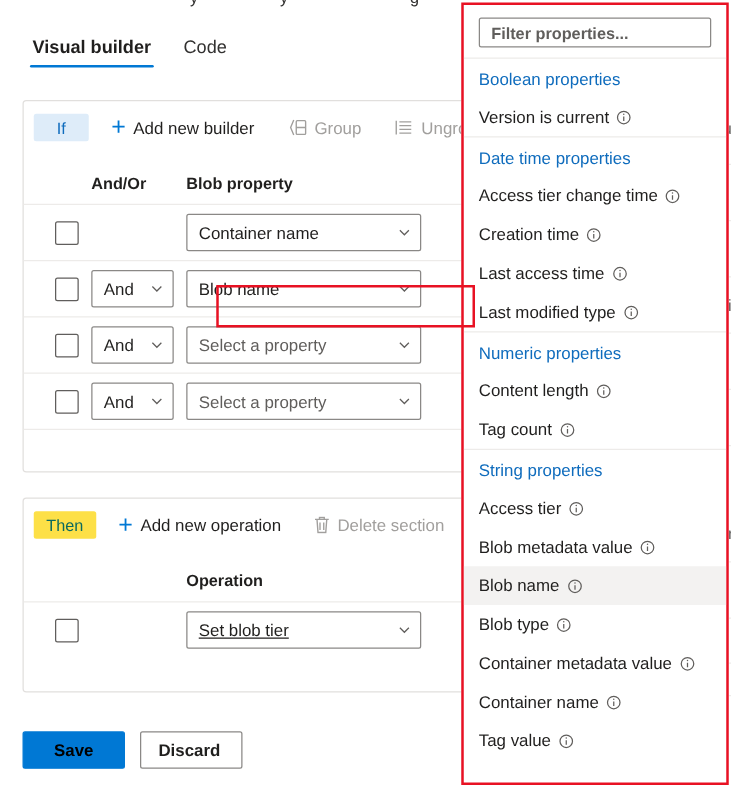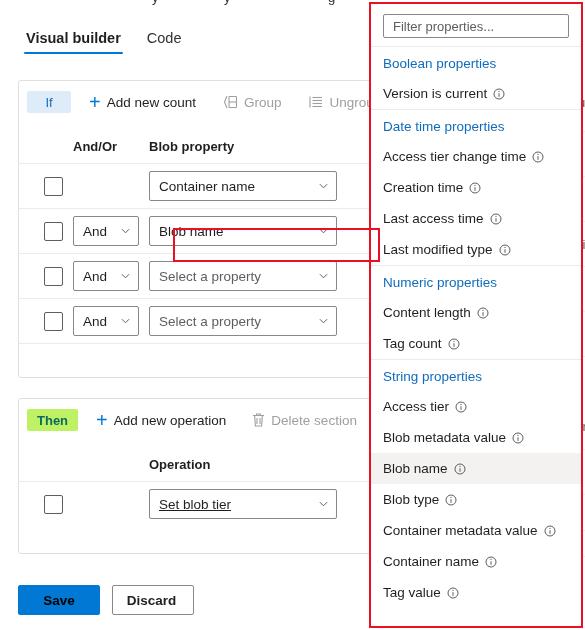--- a/index.html
+++ b/index.html
@@ -54,21 +54,21 @@
     display:flex; align-items:center;
     height:34px; padding-left:8px; gap:6px;
     margin-top:4px;
   }
   .pill {
     display:inline-flex; align-items:center; justify-content:center;
     height:22px; min-width:44px; padding:0 10px;
     font-size:13px; border-radius:2px;
   }
   .pill-if   { background:#deecf9; color:#0f6cbd; }
-  .pill-then { background:#bef264; color:#0b6a5e;font-weight:bold; }
+  .pill-then { background:#fde047; color:#0b6a5e; }
 
   .tb-btn {
     display:inline-flex; align-items:center; gap:6px;
     height:28px; padding:0 8px; margin-left:4px;
     font-size:13.5px; color:#201f1e; cursor:pointer;
     background:none; border:none; white-space:nowrap;
   }
   .tb-btn.disabled { color:#a19f9d; cursor:default; }
   .tb-btn .plus { color:#0078d4; font-size:20px; line-height:1; font-weight:300;}
   .tb-ico { display:inline-flex; align-items:center; }
@@ -146,20 +146,21 @@
     position:absolute; inset:0;
     padding:0;
   }
   .filter-wrap { padding:10px 12px 8px 12px; }
   .filter-input {
     width:100%; height:16px;
     border:1px solid #8a8886; border-radius:2px;
     padding:11px 9px; font-size:13px; color:#605e5c;
     font-family:"Liberation Sans", sans-serif;
     background:#fff;
+    font-weight:bold;
   }
   .filter-input::placeholder { color:#605e5c; opacity:1; }
 
   .dd-list { border-top:1px solid #edebe9; }
   .dd-group {
     padding:9px 12px 7px 12px;
     font-size:13.5px; color:#0f6cbd;
     border-top:1px solid #edebe9;
   }
   .dd-group:first-child { border-top:none; }
@@ -204,21 +205,21 @@
   <div class="bg-frag" style="top:419px;left:198px">per</div>
 </div>
 
 <div class="card" id="if-card">
 
   <div class="card-toolbar">
     <span class="pill pill-if">If</span>
 
     <span class="tb-btn">
       <span class="plus">+</span>
-      <span>Add new count</span>
+      <span>Add new builder</span>
     </span>
 
     <span class="tb-btn disabled">
       <span class="tb-ico">
         <svg width="16" height="14" viewBox="0 0 16 14" fill="none" stroke="#a19f9d" stroke-width="1.1">
           <path d="M5 1 L2.5 7 L5 13"></path>
           <rect x="7" y="1.5" width="7.5" height="11" rx="0.8"></rect>
           <line x1="7" y1="7" x2="14.5" y2="7"></line>
         </svg>
       </span>

